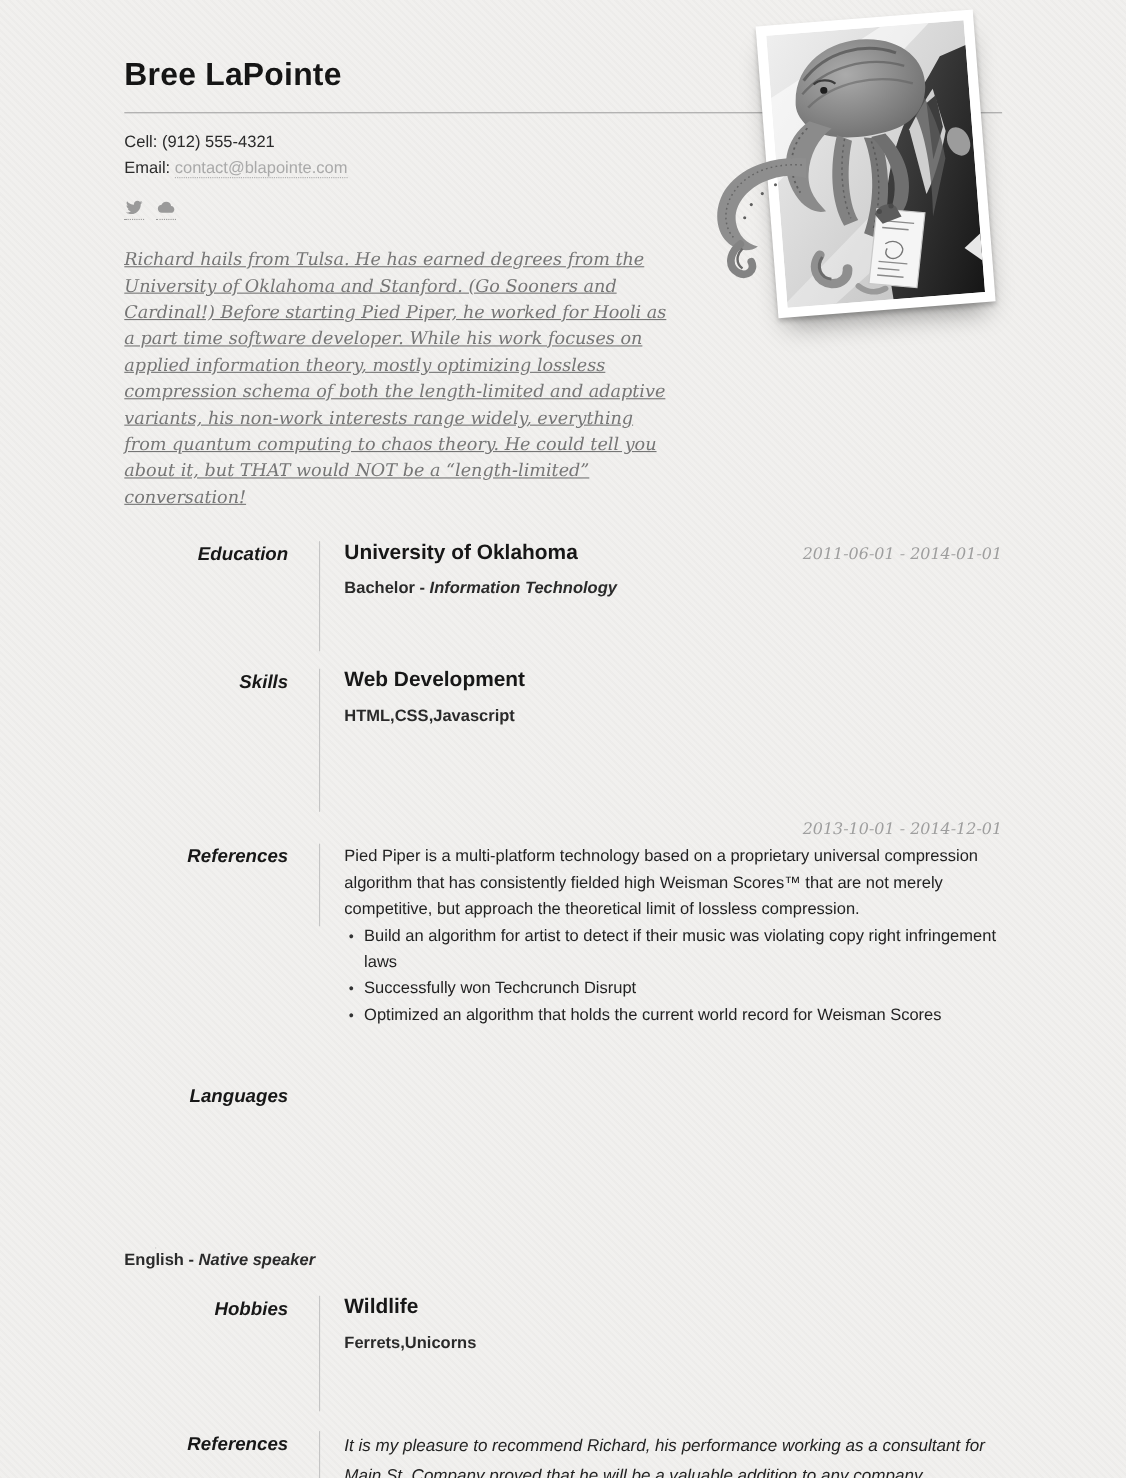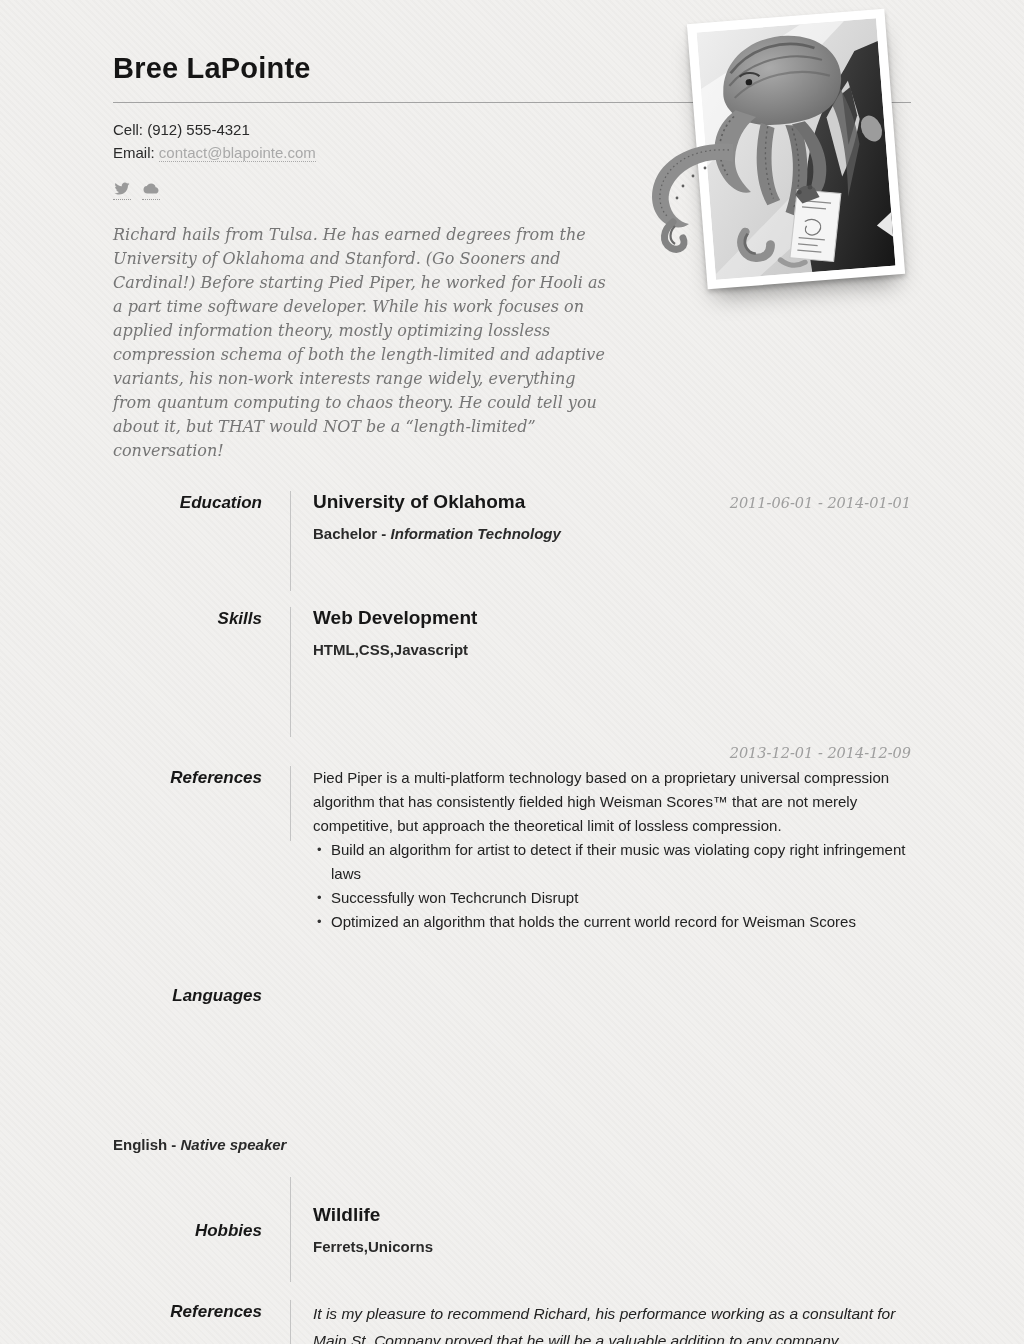--- a/index.html
+++ b/index.html
@@ -27,21 +27,21 @@
   .email-link { color:#a9a9a9; text-decoration:none; border-bottom:1px dotted #a9a9a9; }
   .social { margin-top:17px; }
   .social a { display:inline-block; margin-right:7px; padding-bottom:3px;
               border-bottom:1px dotted #9a9a9a; line-height:0; }
   .social svg { width:18px; height:15px; fill:#9a9a9a; }
 
   
   .bio {
     margin-top:23px; width:500px;
     font-family:"DejaVu Serif","Liberation Serif",serif;
-    font-style:italic; font-size:16px; line-height:24px; color:#757575;
+    font-style:italic; font-size:16px; line-height:24px; color:#757575;text-decoration:underline;
   }
 
   
   .sections { margin-top:28px; width:798px; }
   .section { display:flex; align-items:flex-start; }
   .sec-label {
     width:149px; flex:0 0 149px; text-align:right;
     font-size:17px; font-weight:700; font-style:italic; color:#171717;
     padding-top:2px;
   }
@@ -55,21 +55,21 @@
     font-size:14.5px; color:#9e9e9e; white-space:nowrap;
   }
   .sub { font-size:15px; color:#2a2a2a; margin-top:12px;font-weight:bold; }
   .it { font-style:italic; }
 
   .dv-100 { height:100px; } .dv-130 { height:130px; } .dv-75 { height:75px; }
   .dv-85 { height:85px; }  .dv-105 { height:105px; } .dv-77 { height:77px; }
 
   .mb-edu { margin-bottom:16px; } .mb-skl { margin-bottom:8px; }
   .mb-exp { margin-bottom:50px; } .mb-lng { margin-bottom:24px;flex-direction:column; }
-  .mb-hob { margin-bottom:18px;align-items:center; }
+  .mb-hob { margin-bottom:18px; }
 
   .skill-entry + .skill-entry { margin-top:23px; }
 
   .date-line { text-align:right; margin-bottom:5px; }
 
   .para { font-size:15px; line-height:24px; color:#222; }
   ul.highlights { list-style:none; margin-top:0; }
   ul.highlights li { position:relative; padding-left:18px; font-size:15px; line-height:24px; color:#222; }
   ul.highlights li::before { content:"•"; position:absolute; left:4px; top:0; color:#333; font-size:13px; }
 
@@ -145,21 +145,21 @@
       <div class="sec-divider dv-130"></div>
       <div class="sec-content">
         <div class="skill-entry">
           <div class="entry-title">Web Development</div>
           <div class="sub">HTML,CSS,Javascript</div>
         </div>
       </div>
     </div>
 
     <div class="mb-exp">
-      <div class="date-line date">2013-12-01 - 2014-12-09</div>
+      <div class="date-line date">2013-10-01 - 2014-12-01</div>
       <div class="section">
         <div class="sec-label">References</div>
         <div class="sec-divider dv-75"></div>
         <div class="sec-content">
           <p class="para">Pied Piper is a multi-platform technology based on a proprietary universal compression algorithm that has consistently fielded high Weisman Scores™ that are not merely competitive, but approach the theoretical limit of lossless compression.</p>
           <ul class="highlights">
             <li>Build an algorithm for artist to detect if their music was violating copy right infringement laws</li>
             <li>Successfully won Techcrunch Disrupt</li>
             <li>Optimized an algorithm that holds the current world record for Weisman Scores</li>
           </ul>

